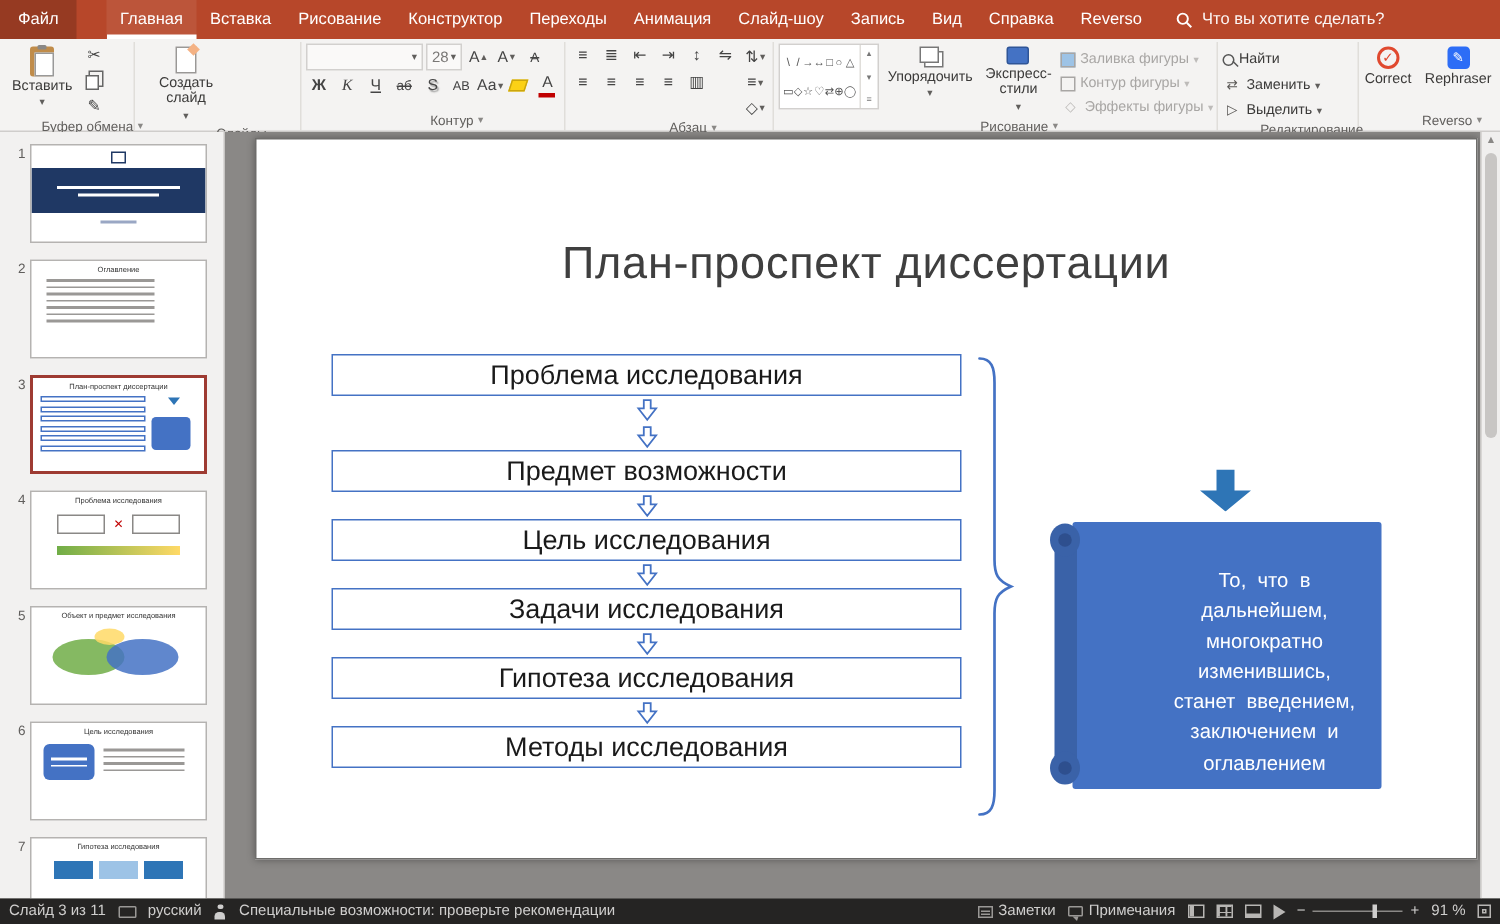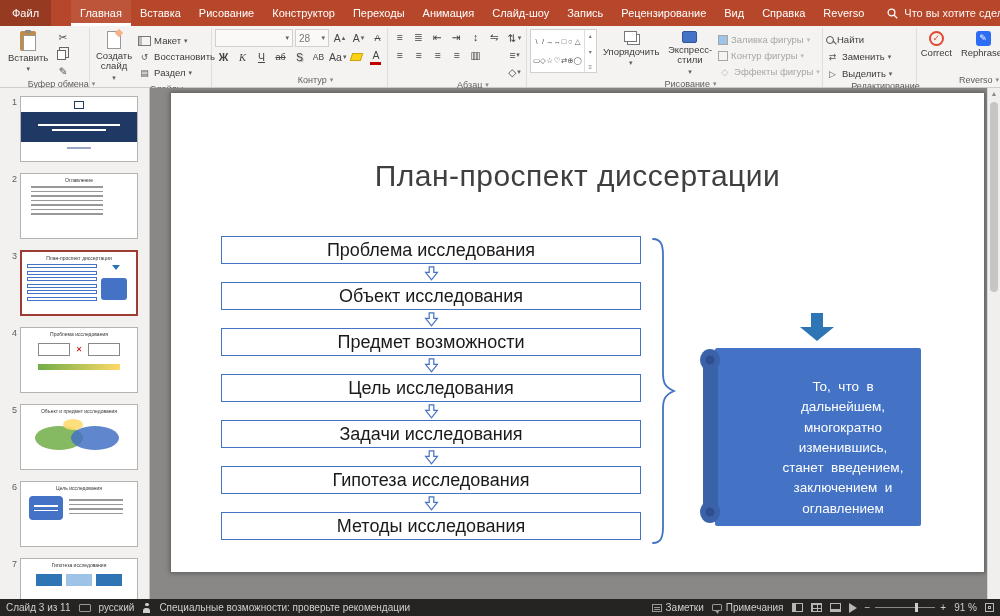--- a/index.html
+++ b/index.html
@@ -22,21 +22,21 @@
   .launcher { font-size:7px; color:#8a8886; }
   .caret { font-size:7px; color:#605e5c; }
   .bigbtn { display:flex; flex-direction:column; align-items:center; font-size:9.5px; line-height:1.1; text-align:center; padding:2px 3px; gap:2px; }
   .bigbtn .blabel { white-space:normal; max-width:56px; }
   .mini-col, .small-col { display:flex; flex-direction:column; gap:1px; }
   .mi { min-width:17px; height:16px; display:inline-flex; align-items:center; justify-content:center; font-size:10.5px; color:#444; gap:1px; }
   .sbtn { display:flex; align-items:center; gap:3px; font-size:9.5px; height:15px; white-space:nowrap; }
   .si { width:13px; display:inline-flex; justify-content:center; font-size:9px; color:#5a5856; }
   .frow { display:flex; align-items:center; gap:2px; }
   .combo { height:18px; background:#faf9f8; border:1px solid #d2d0ce; display:inline-flex; align-items:center; justify-content:space-between; padding:0 3px; font-size:10px; color:#7a7876; }
-  .fname { width:78px; } .fsize { width:34px; }
+  .fname { width:78px; } .fsize { width:24px; }
   .b700 { font-weight:700; } .ital { font-style:italic; font-family:"Liberation Serif",serif; } .undl { text-decoration:underline; } .strk { text-decoration:line-through; font-size:9px; } .shdw { text-shadow:1px 1px 1px #999; }
   .hl { width:11px; height:8px; background:#fbd116; border:1px solid #caa50f; transform:skewX(-18deg); display:inline-block; }
   .mi.colic { flex-direction:column; gap:1px; }
   .redbar { width:11px; height:3px; background:#c00000; display:block; }
   .palette { width:100px; height:44px; background:#fff; border:1px solid #d2d0ce; display:flex; }
   .pal-grid { flex:1; display:grid; grid-template-columns:repeat(7,1fr); align-items:center; justify-items:center; font-size:7.5px; color:#555; padding:2px; }
   .pal-scroll { width:12px; border-left:1px solid #e0deda; display:flex; flex-direction:column; align-items:center; justify-content:space-between; padding:2px 0; font-size:6px; color:#777; }
   .disabled { color:#a8a6a4 !important; }
   .disabled .si, .disabled .caret { color:#bdbbb9; }
 
@@ -140,21 +140,20 @@
   <div class="tabsbar">
     <div class="tab file">Файл</div>
     <div class="tab selected">Главная</div>
     <div class="tab">Вставка</div>
     <div class="tab">Рисование</div>
     <div class="tab">Конструктор</div>
     <div class="tab">Переходы</div>
     <div class="tab">Анимация</div>
     <div class="tab">Слайд-шоу</div>
     <div class="tab">Запись</div>
-    <div class="tab">Рецензирование</div>
     <div class="tab">Вид</div>
     <div class="tab">Справка</div>
     <div class="tab">Reverso</div>
     <div class="tellme">
       <svg width="11" height="11" viewBox="0 0 11 11">
           <circle cx="4.5" cy="4.5" r="3.4" fill="none" stroke="#fff" stroke-width="1.3"></circle>
           <line x1="7.2" y1="7.2" x2="10.2" y2="10.2" stroke="#fff" stroke-width="1.3"></line>
         </svg>
       <span>Что вы хотите сделать?</span>
     </div>
@@ -183,36 +182,20 @@
         <span class="launcher">▾</span>
       </div>
     </div>
 
     <div class="rgroup" style="width:122px">
       <div class="rg-body">
         <div class="bigbtn">
           <span class="ic-newslide"></span>
           <span class="blabel">Создать слайд</span>
           <span class="caret">▾</span>
-        </div>
-        <div class="small-col" style="padding-top:4px">
-          <div class="sbtn">
-              <span class="ic-layout"></span>
-              <span>Макет</span>
-              <span class="caret">▾</span>
-            </div>
-          <div class="sbtn">
-              <span class="si">↺</span>
-              <span>Восстановить</span>
-            </div>
-          <div class="sbtn">
-              <span class="si">▤</span>
-              <span>Раздел</span>
-              <span class="caret">▾</span>
-            </div>
         </div>
       </div>
       <div class="rg-label">
           <span>Слайды</span>
         </div>
     </div>
 
     <div class="rgroup" style="width:176px">
       <div class="rg-body col">
         <div class="frow">
@@ -479,21 +462,20 @@
 
   <div class="workspace">
     <div class="canvas">
       <div class="slide-title">План-проспект диссертации</div>
 
       <div class="flow">
         <div class="fbox">Проблема исследования</div>
         <svg class="farrow" width="15" height="15" viewBox="0 0 15 15">
             <path d="M5.2,0.8 h4.6 v5.5 h3.6 L7.5,13.8 L1.6,6.3 h3.6 z" fill="#fff" stroke="#4472C4" stroke-width="1.2"></path>
           </svg>
-        <div class="fbox">Объект исследования</div>
         <svg class="farrow" width="15" height="15" viewBox="0 0 15 15">
             <path d="M5.2,0.8 h4.6 v5.5 h3.6 L7.5,13.8 L1.6,6.3 h3.6 z" fill="#fff" stroke="#4472C4" stroke-width="1.2"></path>
           </svg>
         <div class="fbox">Предмет возможности</div>
         <svg class="farrow" width="15" height="15" viewBox="0 0 15 15">
             <path d="M5.2,0.8 h4.6 v5.5 h3.6 L7.5,13.8 L1.6,6.3 h3.6 z" fill="#fff" stroke="#4472C4" stroke-width="1.2"></path>
           </svg>
         <div class="fbox">Цель исследования</div>
         <svg class="farrow" width="15" height="15" viewBox="0 0 15 15">
             <path d="M5.2,0.8 h4.6 v5.5 h3.6 L7.5,13.8 L1.6,6.3 h3.6 z" fill="#fff" stroke="#4472C4" stroke-width="1.2"></path>

